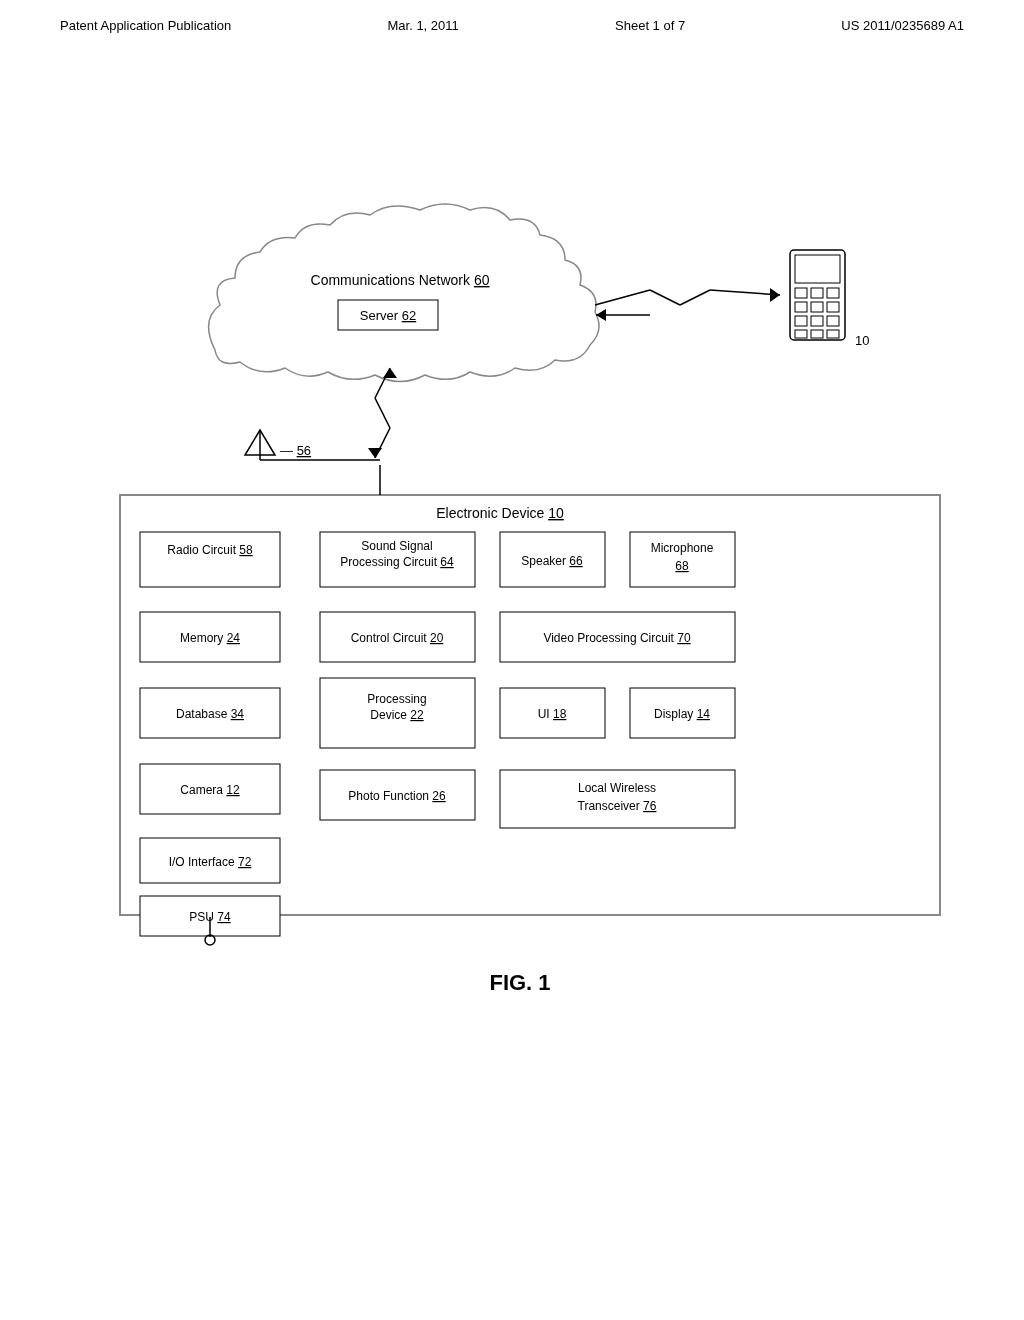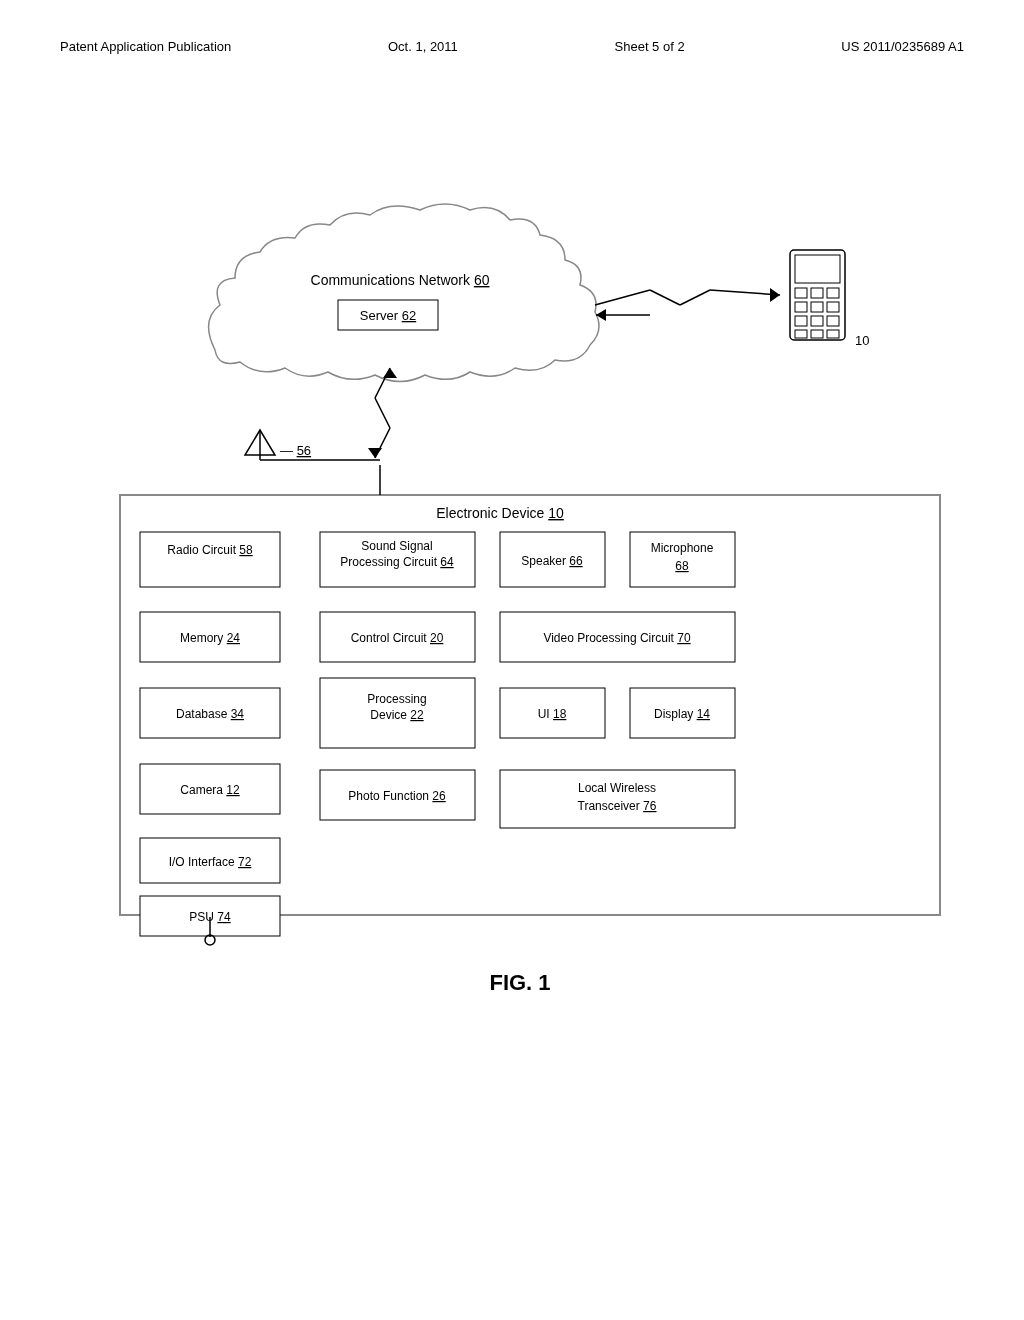--- a/index.html
+++ b/index.html
@@ -14,39 +14,38 @@
       overflow: hidden;
     }
 
     
     .header {
       display: flex;
       justify-content: space-between;
       align-items: center;
       padding: 18px 60px 0 60px;
       font-size: 13px;
-      margin-top: 21px;
     }
 
     
     .diagram-area {
       position: absolute;
       top: 120px;
       left: 60px;
       right: 60px;
       bottom: 100px;
     }
   </style>
 </head>
 <body>
 
 <div class="header">
   <span>Patent Application Publication</span>
-  <span>Oct. 1, 2011</span>
-  <span>Sheet 5 of 2</span>
+  <span>Mar. 1, 2011</span>
+  <span>Sheet 1 of 7</span>
   <span>US 2011/0235689 A1</span>
 </div>
 
 <div class="diagram-area">
 
   <svg width="900" height="900" style="position:absolute;top:0;left:0;">
 
     <g>
       <path d="M 155,230 
                Q 140,200 160,185 Q 150,160 175,158 Q 175,135 200,132 

